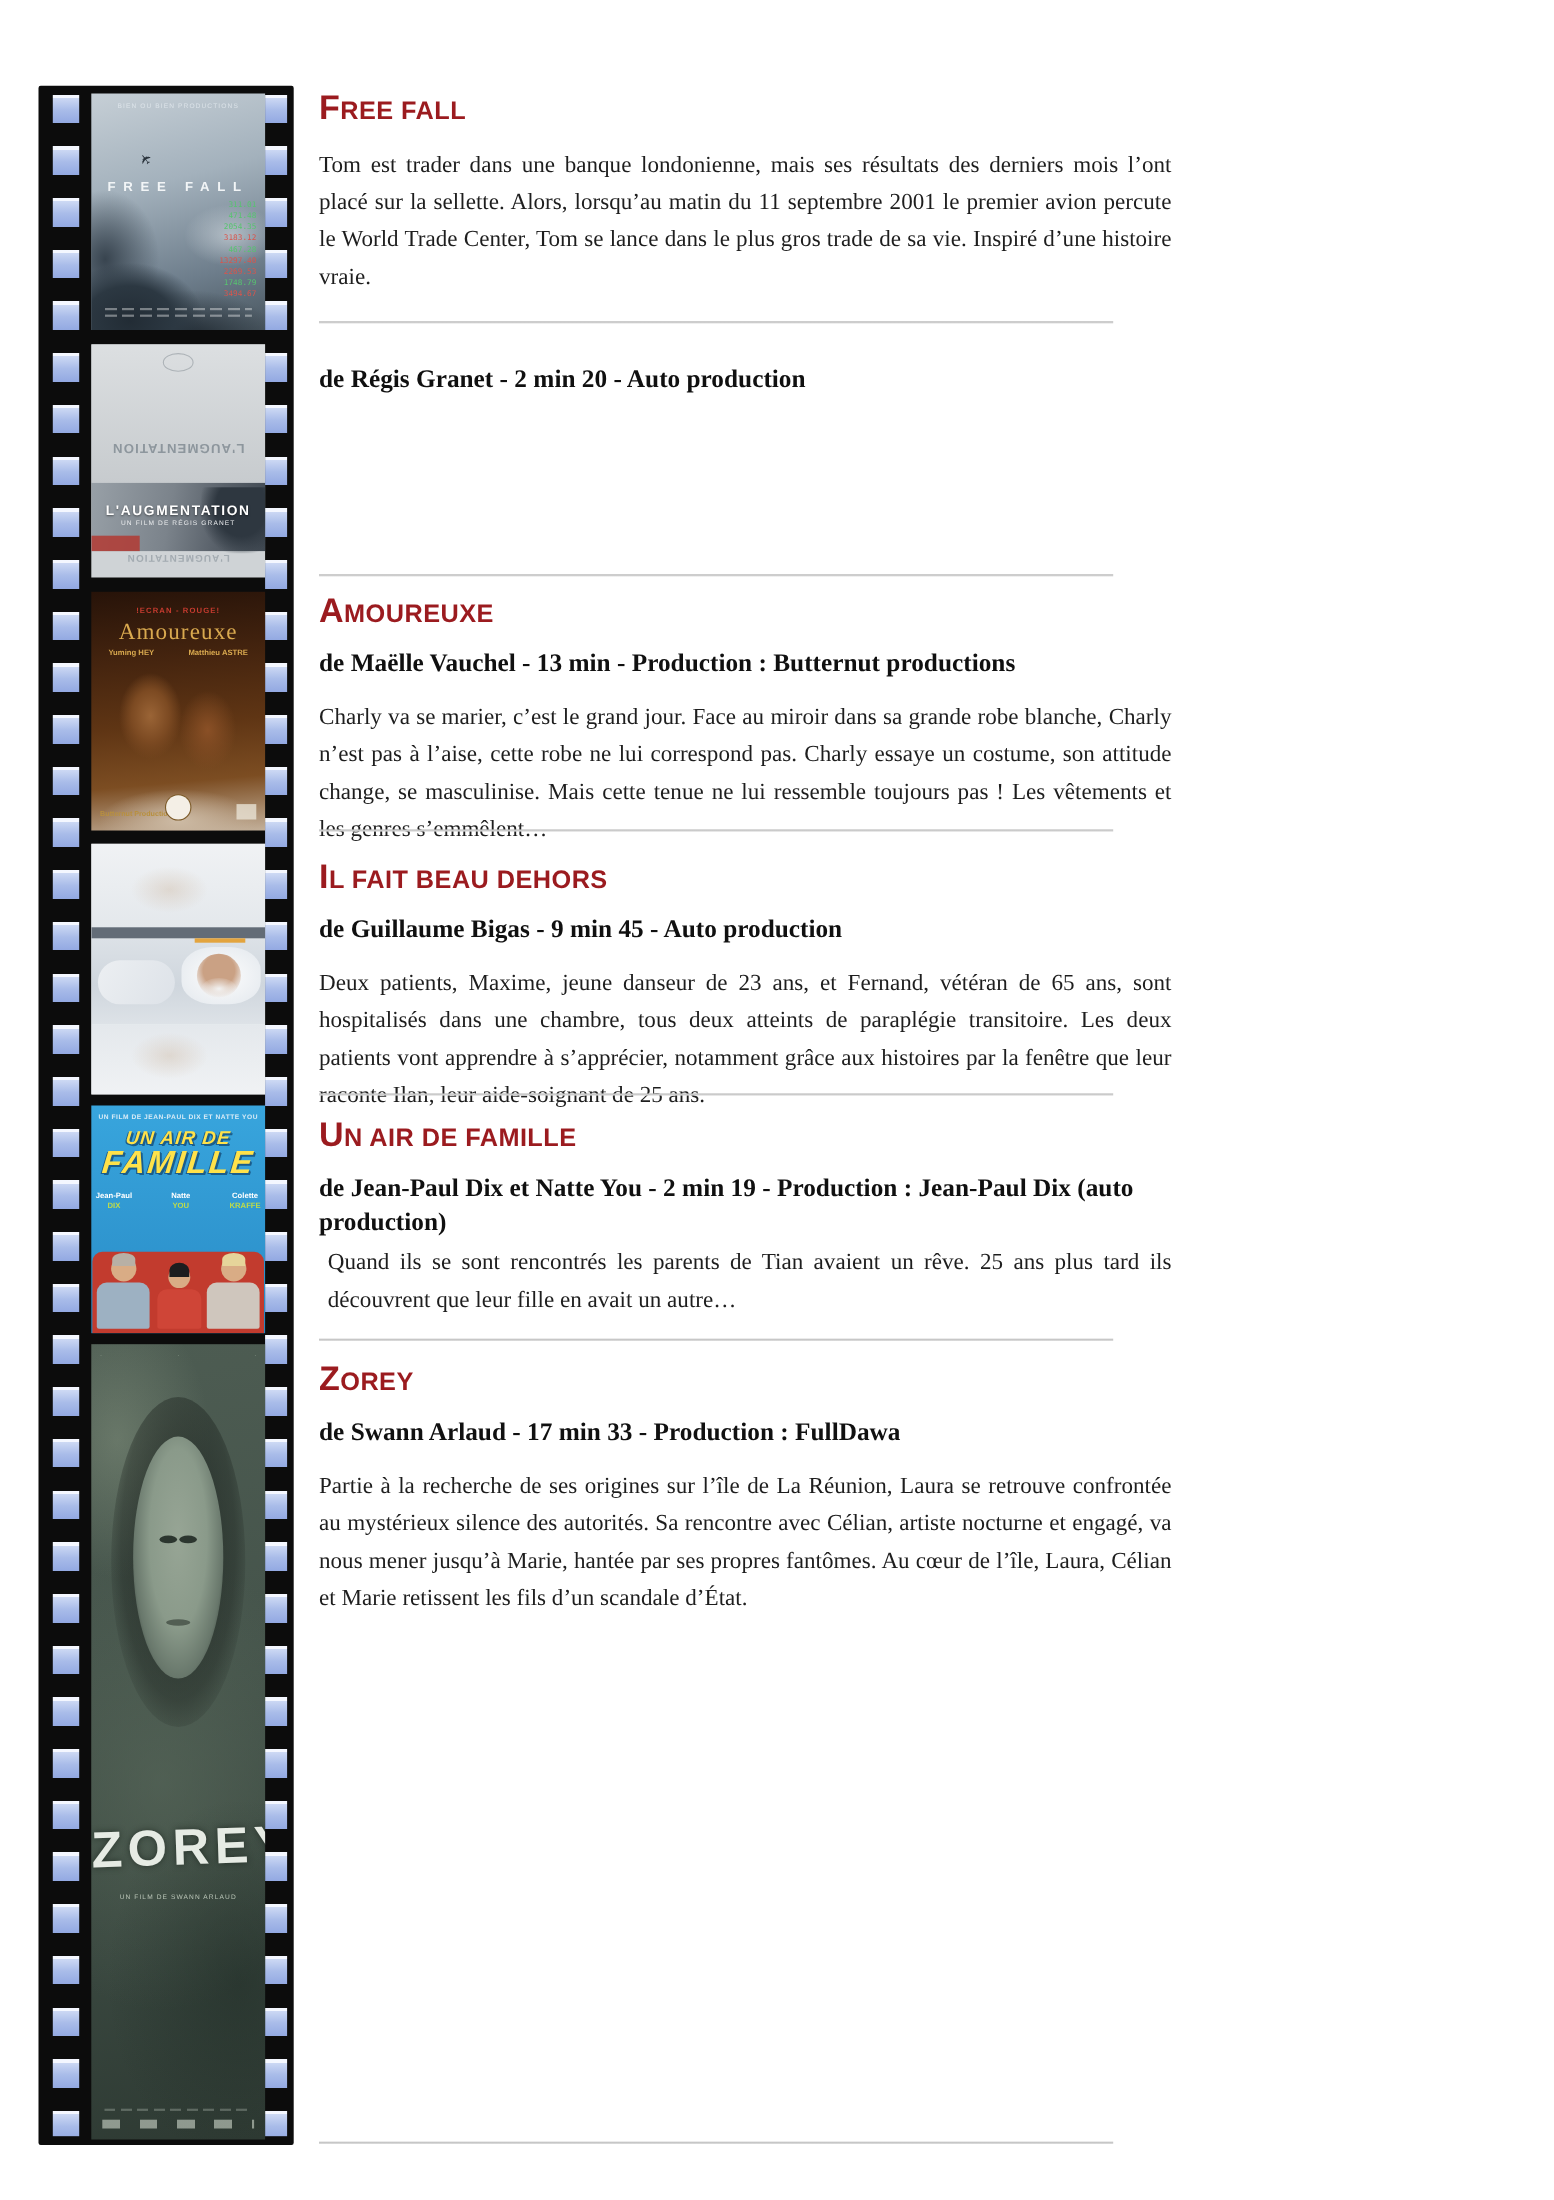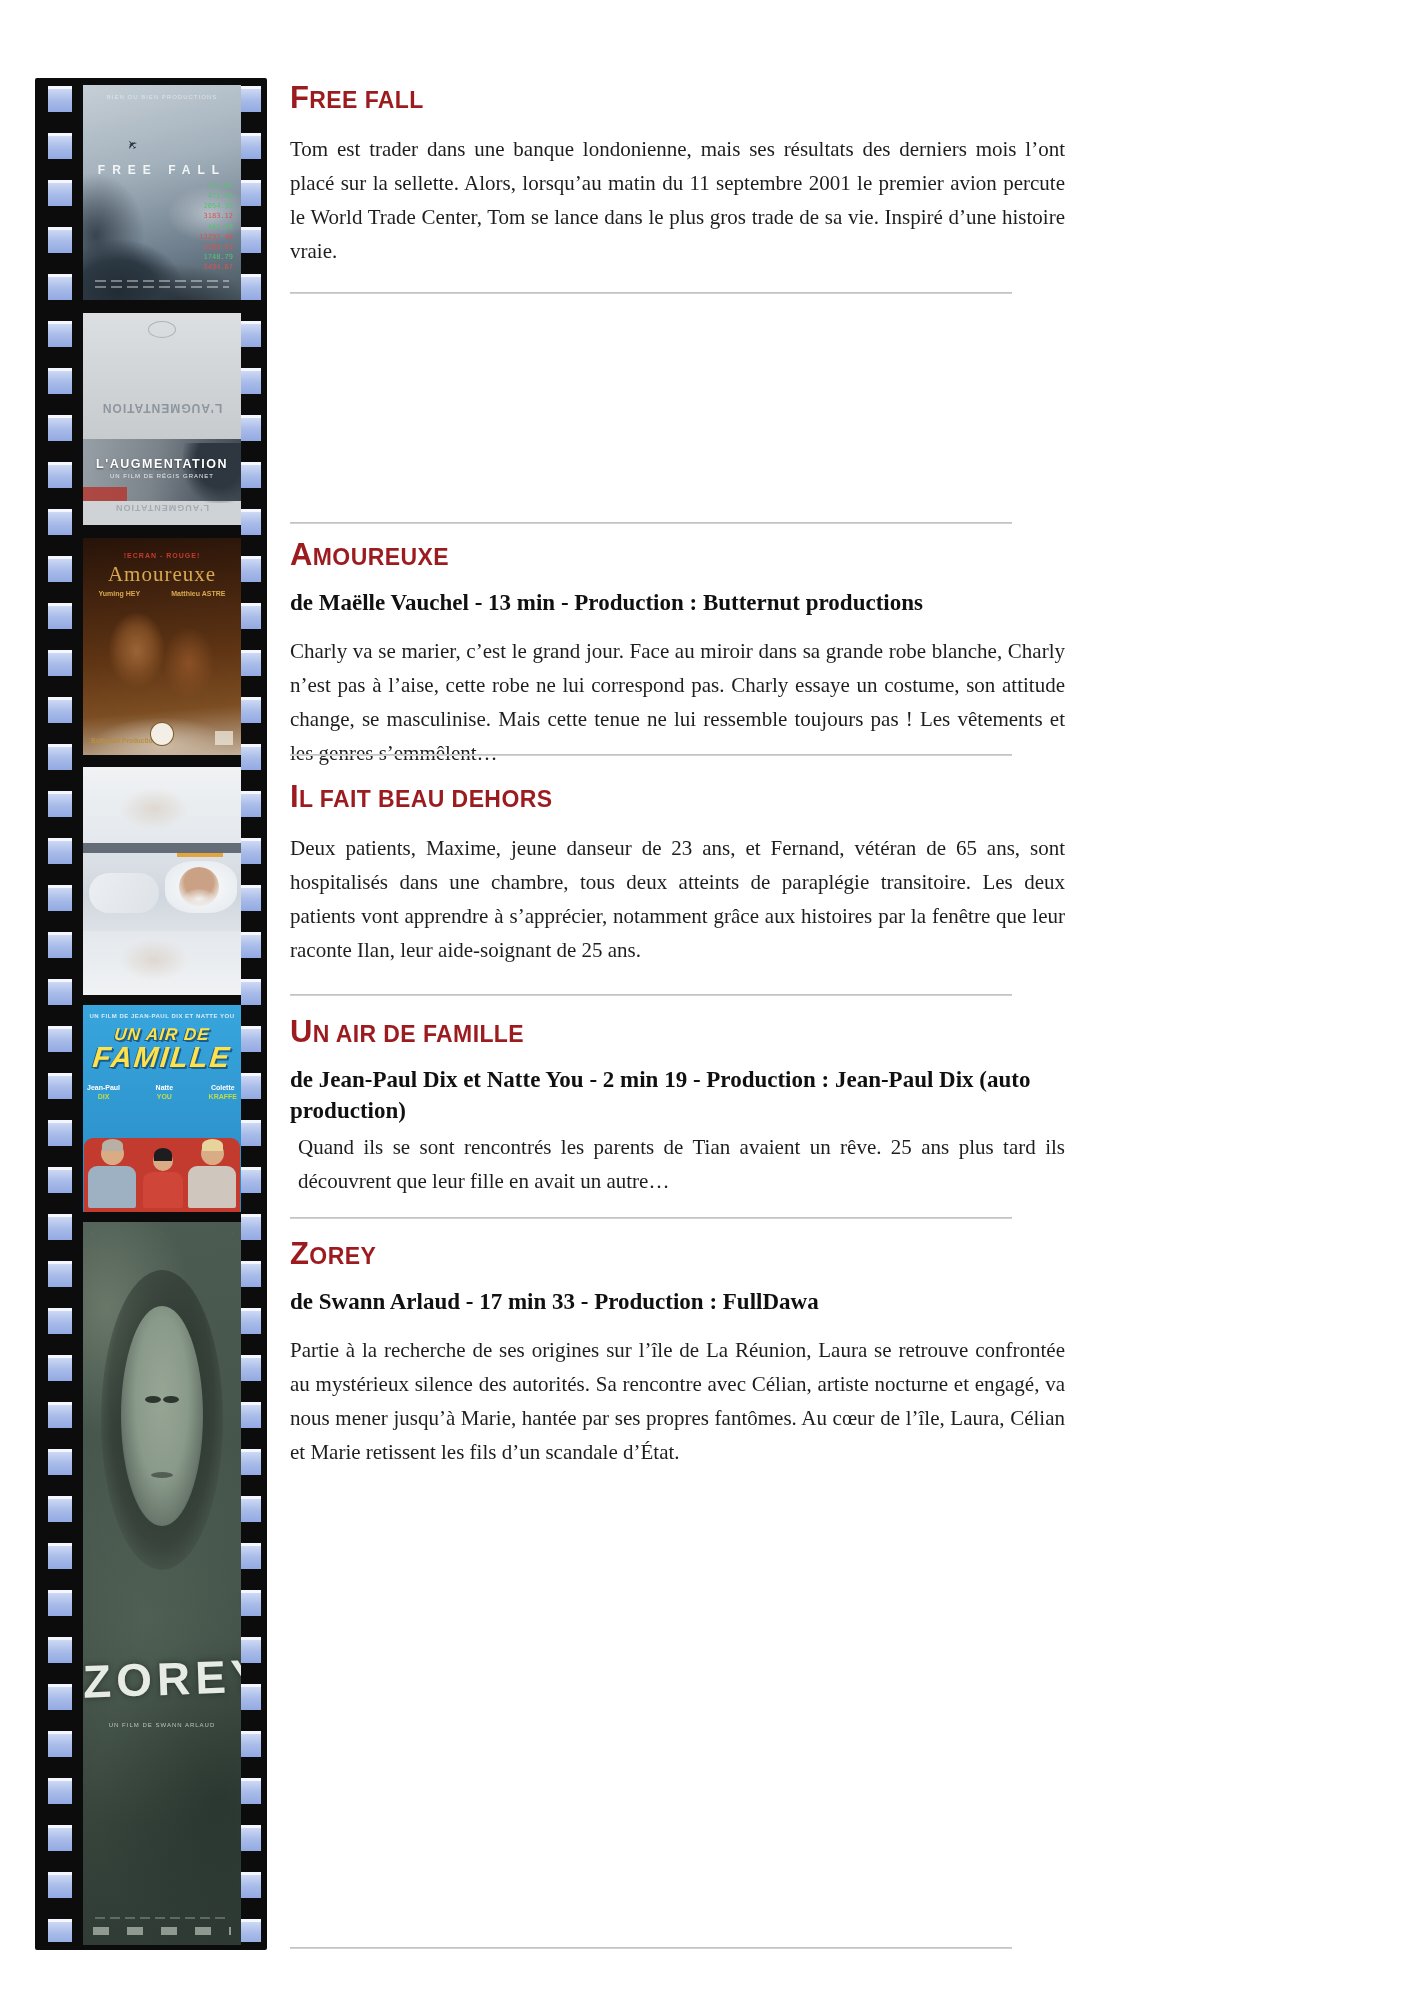--- a/index.html
+++ b/index.html
@@ -297,32 +297,34 @@
     </div>
   </div>
 
   <div class="section" id="sec-1">
     <h2 class="sec-title">Free fall</h2>
     <p class="sec-desc">Tom est trader dans une banque londonienne, mais ses résultats des derniers mois l’ont placé sur la sellette. Alors, lorsqu’au matin du 11 septembre 2001 le premier avion percute le World Trade Center, Tom se lance dans le plus gros trade de sa vie. Inspiré d’une histoire vraie.</p>
   </div>
   <div class="separator" id="sep-1"></div>
 
   <div class="section" id="sec-2">
+    <p class="sec-byline">de Régis Granet - 2 min 20 - Auto production</p>
   </div>
   <div class="separator" id="sep-2"></div>
 
   <div class="section" id="sec-3">
     <h2 class="sec-title">Amoureuxe</h2>
     <p class="sec-byline">de Maëlle Vauchel - 13 min - Production : Butternut productions</p>
     <p class="sec-desc">Charly va se marier, c’est le grand jour. Face au miroir dans sa grande robe blanche, Charly n’est pas à l’aise, cette robe ne lui correspond pas. Charly essaye un costume, son attitude change, se masculinise. Mais cette tenue ne lui ressemble toujours pas ! Les vêtements et les genres s’emmêlent…</p>
   </div>
   <div class="separator" id="sep-3"></div>
 
   <div class="section" id="sec-4">
     <h2 class="sec-title">Il fait beau dehors</h2>
+    <p class="sec-byline">de Guillaume Bigas - 9 min 45 - Auto production</p>
     <p class="sec-desc">Deux patients, Maxime, jeune danseur de 23 ans, et Fernand, vétéran de 65 ans, sont hospitalisés dans une chambre, tous deux atteints de paraplégie transitoire. Les deux patients vont apprendre à s’apprécier, notamment grâce aux histoires par la fenêtre que leur raconte Ilan, leur aide-soignant de 25 ans.</p>
   </div>
   <div class="separator" id="sep-4"></div>
 
   <div class="section" id="sec-5">
     <h2 class="sec-title">Un air de famille</h2>
     <p class="sec-byline">de Jean-Paul Dix et Natte You - 2 min 19 - Production : Jean-Paul Dix (auto production)</p>
     <p class="sec-desc">Quand ils se sont rencontrés les parents de Tian avaient un rêve. 25 ans plus tard ils découvrent que leur fille en avait un autre…</p>
   </div>
   <div class="separator" id="sep-5"></div>

